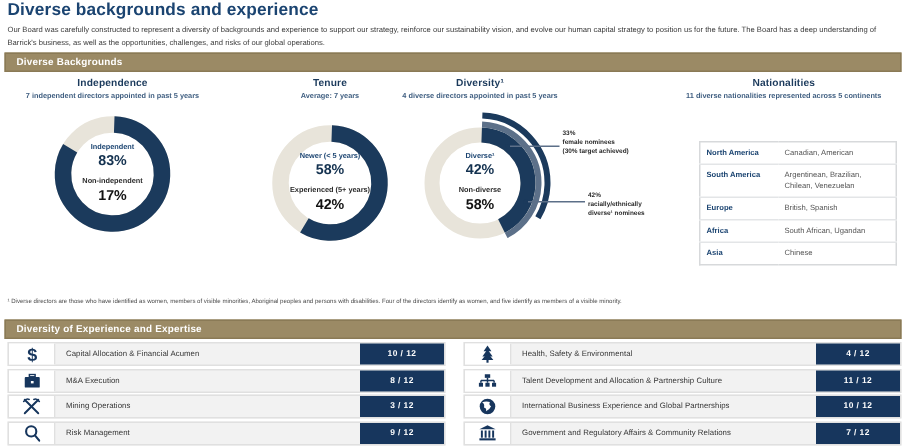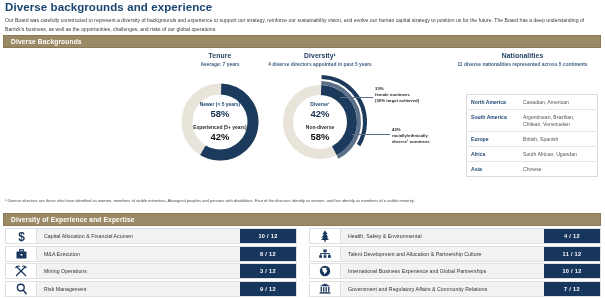--- a/index.html
+++ b/index.html
@@ -113,20 +113,36 @@
 
 <div class="page">
 
   <div class="title">Diverse backgrounds and experience</div>
   <div class="intro">Our Board was carefully constructed to represent a diversity of backgrounds and experience to support our strategy, reinforce our sustainability vision, and evolve our human capital strategy to position us for the future. The Board has a deep understanding of Barrick's business, as well as the opportunities, challenges, and risks of our global operations.</div>
 
   <div class="band" id="band-backgrounds">
     <span>Diverse Backgrounds</span>
   </div>
 
+  <div class="col" id="col-independence">
+    <h3>Independence</h3>
+    <div class="sub">7 independent directors appointed in past 5 years</div>
+    <div class="donut-wrap" style="width:82px;height:82px;margin-top:6px;">
+      <svg class="donut" width="82" height="82" viewBox="0 0 82 82">
+        <circle cx="41" cy="41" r="33" fill="none" stroke="#e8e4da" stroke-width="11"></circle>
+        <circle cx="41" cy="41" r="33" fill="none" stroke="#1b3a5c" stroke-width="11" stroke-dasharray="172.1 207.3" stroke-dashoffset="0" transform="rotate(-88 41 41)"></circle>
+      </svg>
+      <div class="donut-center">
+        <div class="dc-label">Independent</div>
+        <div class="dc-val">83%</div>
+        <div class="dc-label2">Non-independent</div>
+        <div class="dc-val2">17%</div>
+      </div>
+    </div>
+  </div>
 
   <div class="col" id="col-tenure">
     <h3>Tenure</h3>
     <div class="sub">Average: 7 years</div>
     <div class="donut-wrap" style="width:82px;height:82px;margin-top:12px;">
       <svg class="donut" width="82" height="82" viewBox="0 0 82 82">
         <circle cx="41" cy="41" r="33" fill="none" stroke="#e8e4da" stroke-width="11"></circle>
         <circle cx="41" cy="41" r="33" fill="none" stroke="#1b3a5c" stroke-width="11" stroke-dasharray="120.3 259.1" stroke-dashoffset="0" transform="rotate(-88 41 41)"></circle>
       </svg>
       <div class="donut-center">

